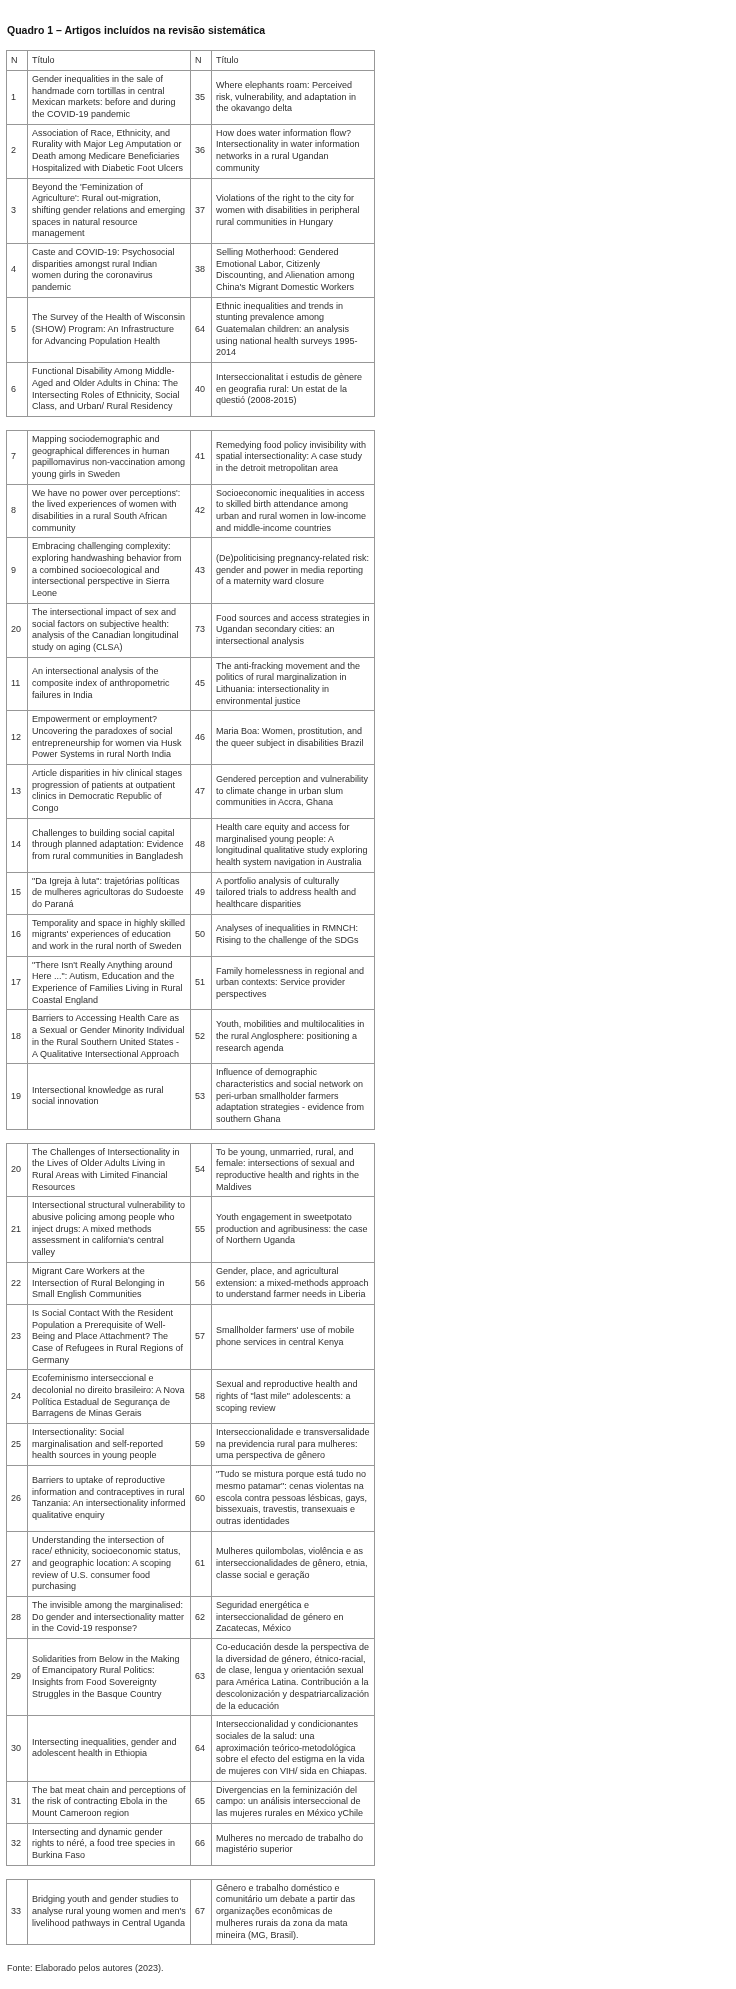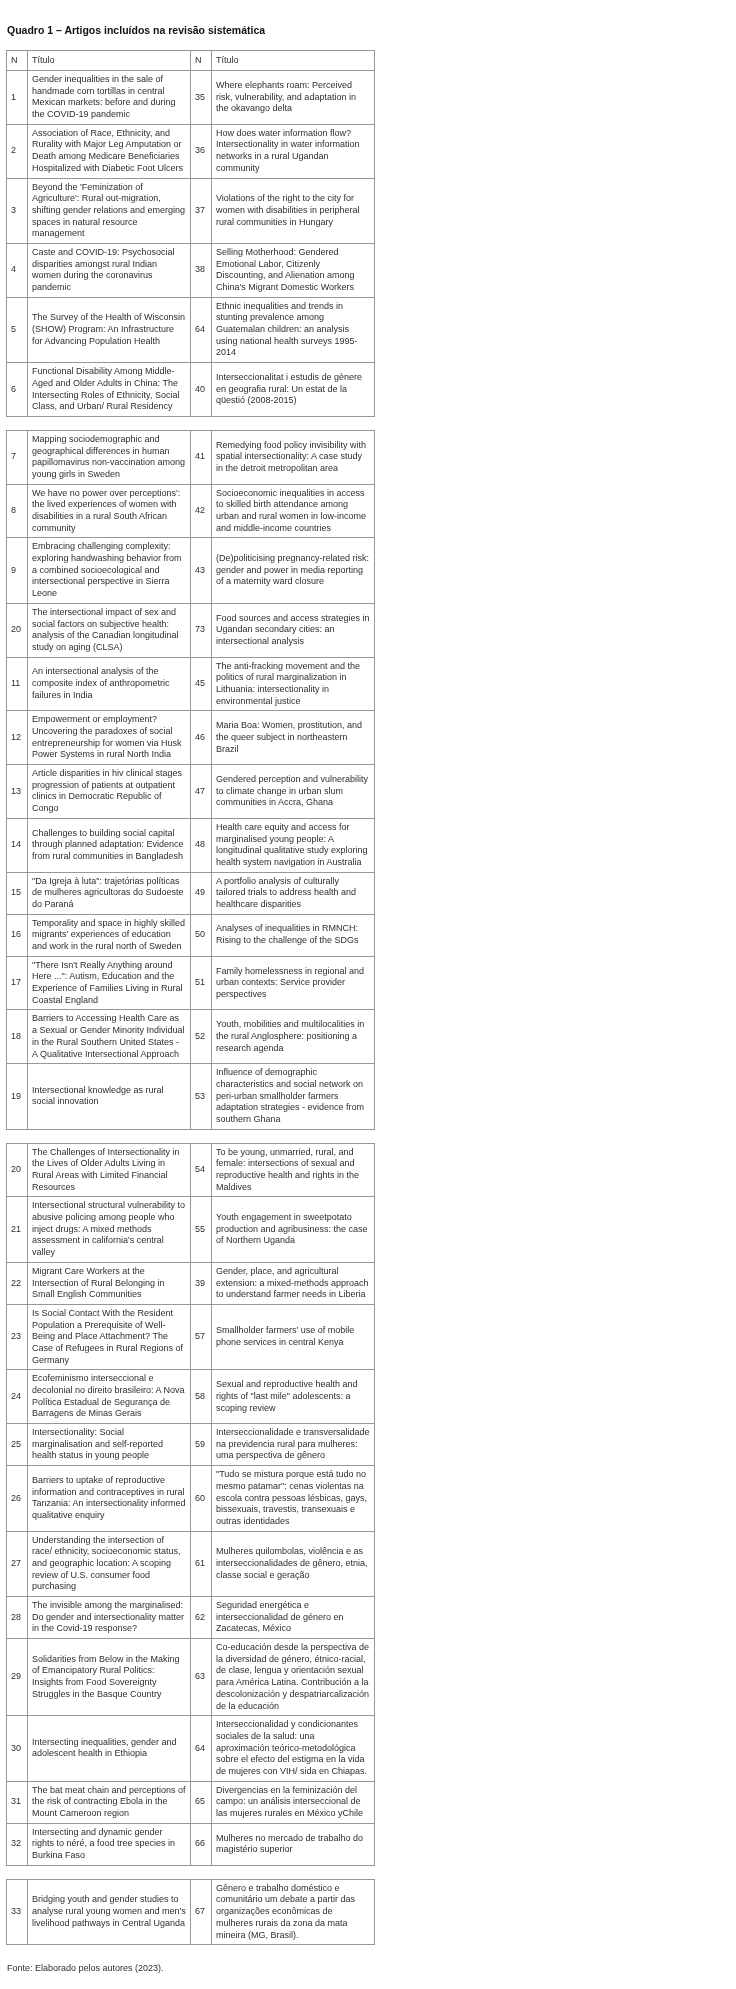--- a/index.html
+++ b/index.html
@@ -142,21 +142,21 @@
           <tr>
             <td>11</td>
             <td>An intersectional analysis of the composite index of anthropometric failures in India</td>
             <td>45</td>
             <td>The anti-fracking movement and the politics of rural marginalization in Lithuania: intersectionality in environmental justice</td>
           </tr>
           <tr>
             <td>12</td>
             <td>Empowerment or employment? Uncovering the paradoxes of social entrepreneurship for women via Husk Power Systems in rural North India</td>
             <td>46</td>
-            <td>Maria Boa: Women, prostitution, and the queer subject in northeastern Brazil</td>
+            <td>Maria Boa: Women, prostitution, and the queer subject in disabilities Brazil</td>
           </tr>
           <tr>
             <td>13</td>
             <td>Article disparities in hiv clinical stages progression of patients at outpatient clinics in Democratic Republic of Congo</td>
             <td>47</td>
             <td>Gendered perception and vulnerability to climate change in urban slum communities in Accra, Ghana</td>
           </tr>
           <tr>
             <td>14</td>
             <td>Challenges to building social capital through planned adaptation: Evidence from rural communities in Bangladesh</td>
@@ -211,38 +211,38 @@
           </tr>
           <tr>
             <td>21</td>
             <td>Intersectional structural vulnerability to abusive policing among people who inject drugs: A mixed methods assessment in california's central valley</td>
             <td>55</td>
             <td>Youth engagement in sweetpotato production and agribusiness: the case of Northern Uganda</td>
           </tr>
           <tr>
             <td>22</td>
             <td>Migrant Care Workers at the Intersection of Rural Belonging in Small English Communities</td>
-            <td>39</td>
+            <td>56</td>
             <td>Gender, place, and agricultural extension: a mixed-methods approach to understand farmer needs in Liberia</td>
           </tr>
           <tr>
             <td>23</td>
             <td>Is Social Contact With the Resident Population a Prerequisite of Well-Being and Place Attachment? The Case of Refugees in Rural Regions of Germany</td>
             <td>57</td>
             <td>Smallholder farmers' use of mobile phone services in central Kenya</td>
           </tr>
           <tr>
             <td>24</td>
             <td>Ecofeminismo interseccional e decolonial no direito brasileiro: A Nova Política Estadual de Segurança de Barragens de Minas Gerais</td>
             <td>58</td>
             <td>Sexual and reproductive health and rights of "last mile" adolescents: a scoping review</td>
           </tr>
           <tr>
             <td>25</td>
-            <td>Intersectionality: Social marginalisation and self-reported health status in young people</td>
+            <td>Intersectionality: Social marginalisation and self-reported health sources in young people</td>
             <td>59</td>
             <td>Interseccionalidade e transversalidade na previdencia rural para mulheres: uma perspectiva de gênero</td>
           </tr>
           <tr>
             <td>26</td>
             <td>Barriers to uptake of reproductive information and contraceptives in rural Tanzania: An intersectionality informed qualitative enquiry</td>
             <td>60</td>
             <td>"Tudo se mistura porque está tudo no mesmo patamar": cenas violentas na escola contra pessoas lésbicas, gays, bissexuais, travestis, transexuais e outras identidades</td>
           </tr>
           <tr>

